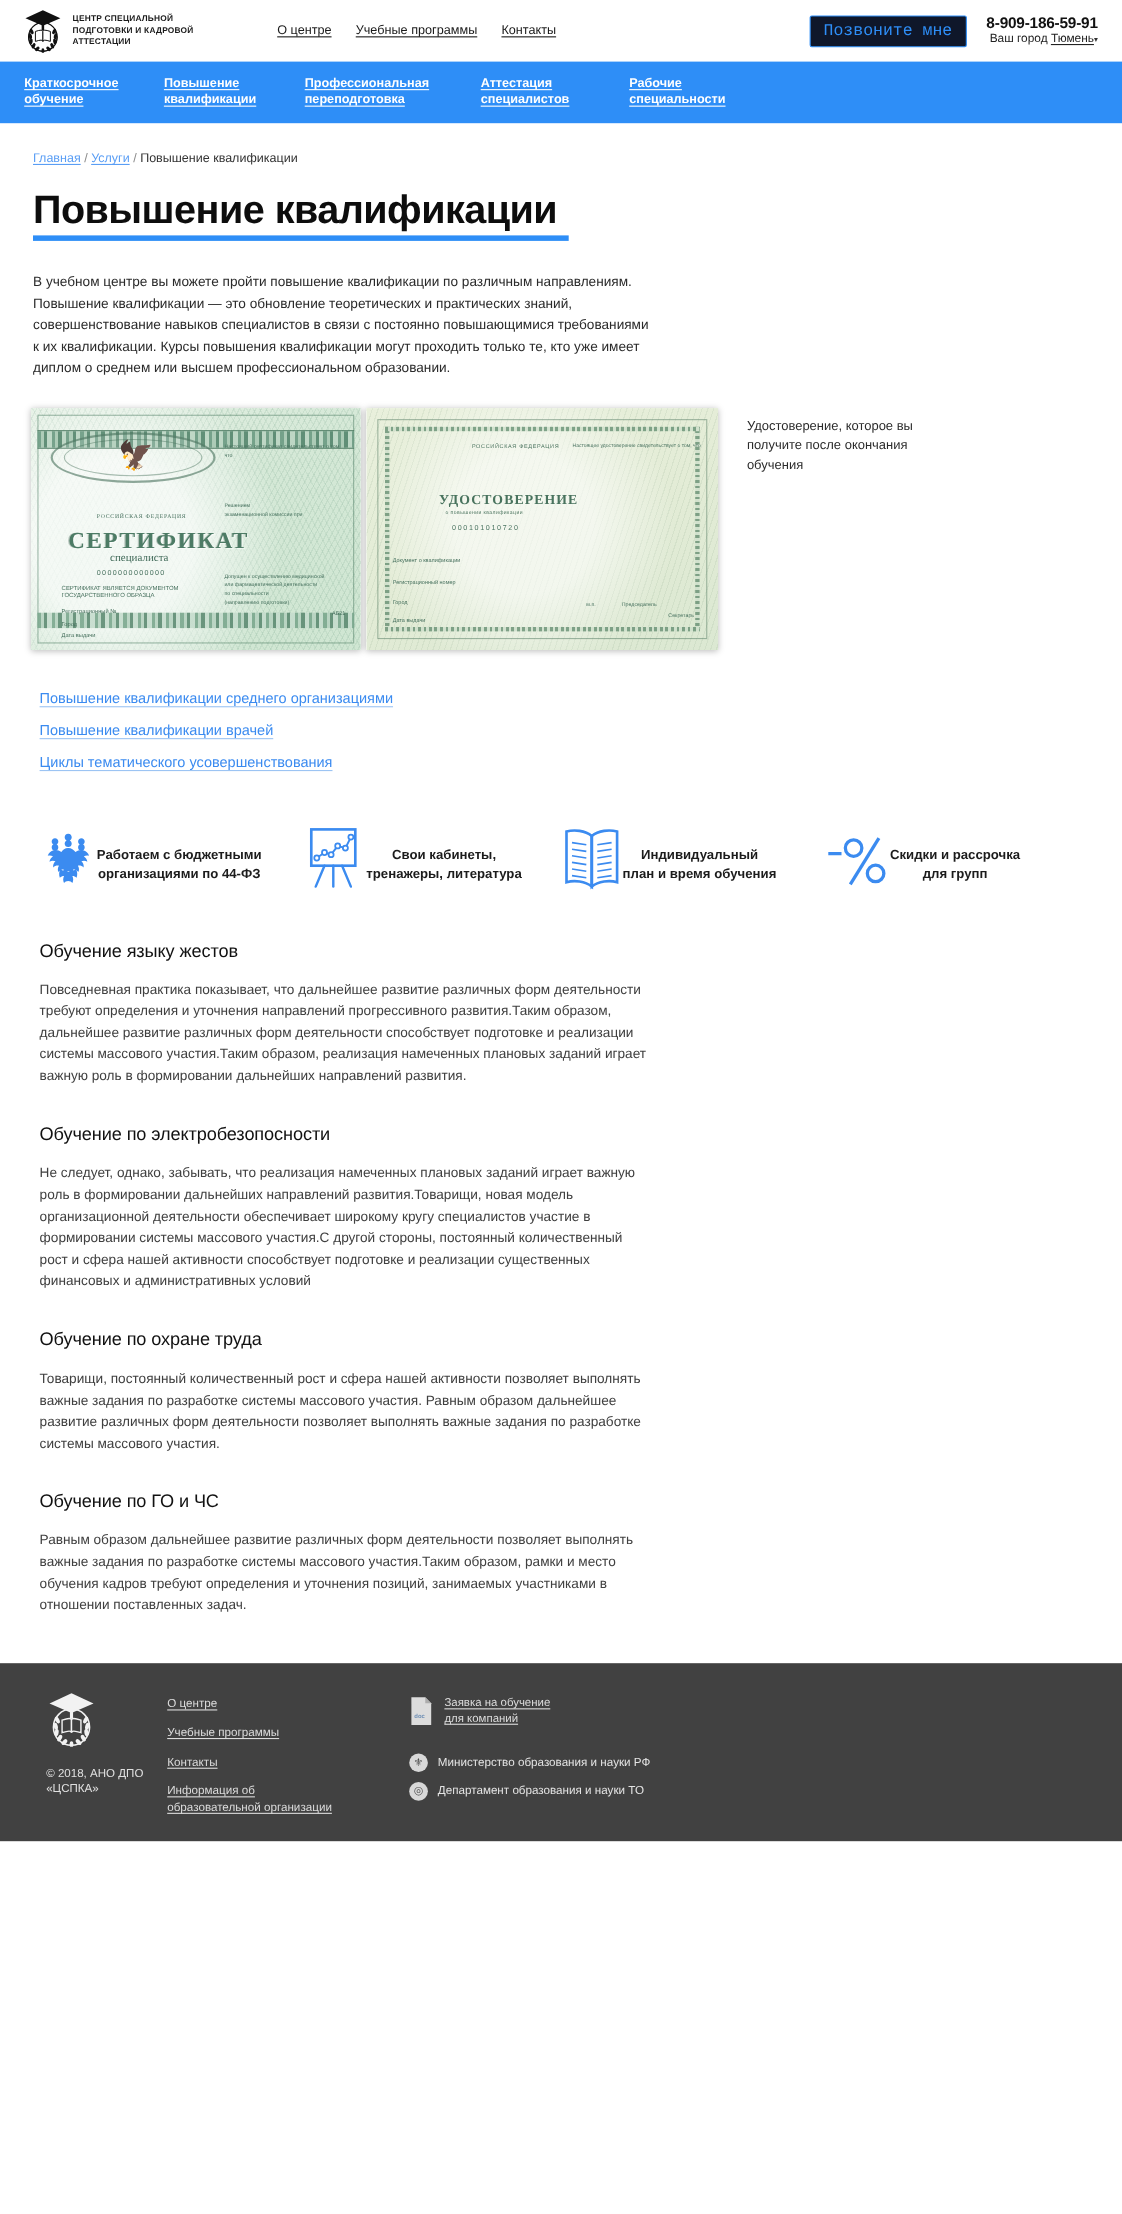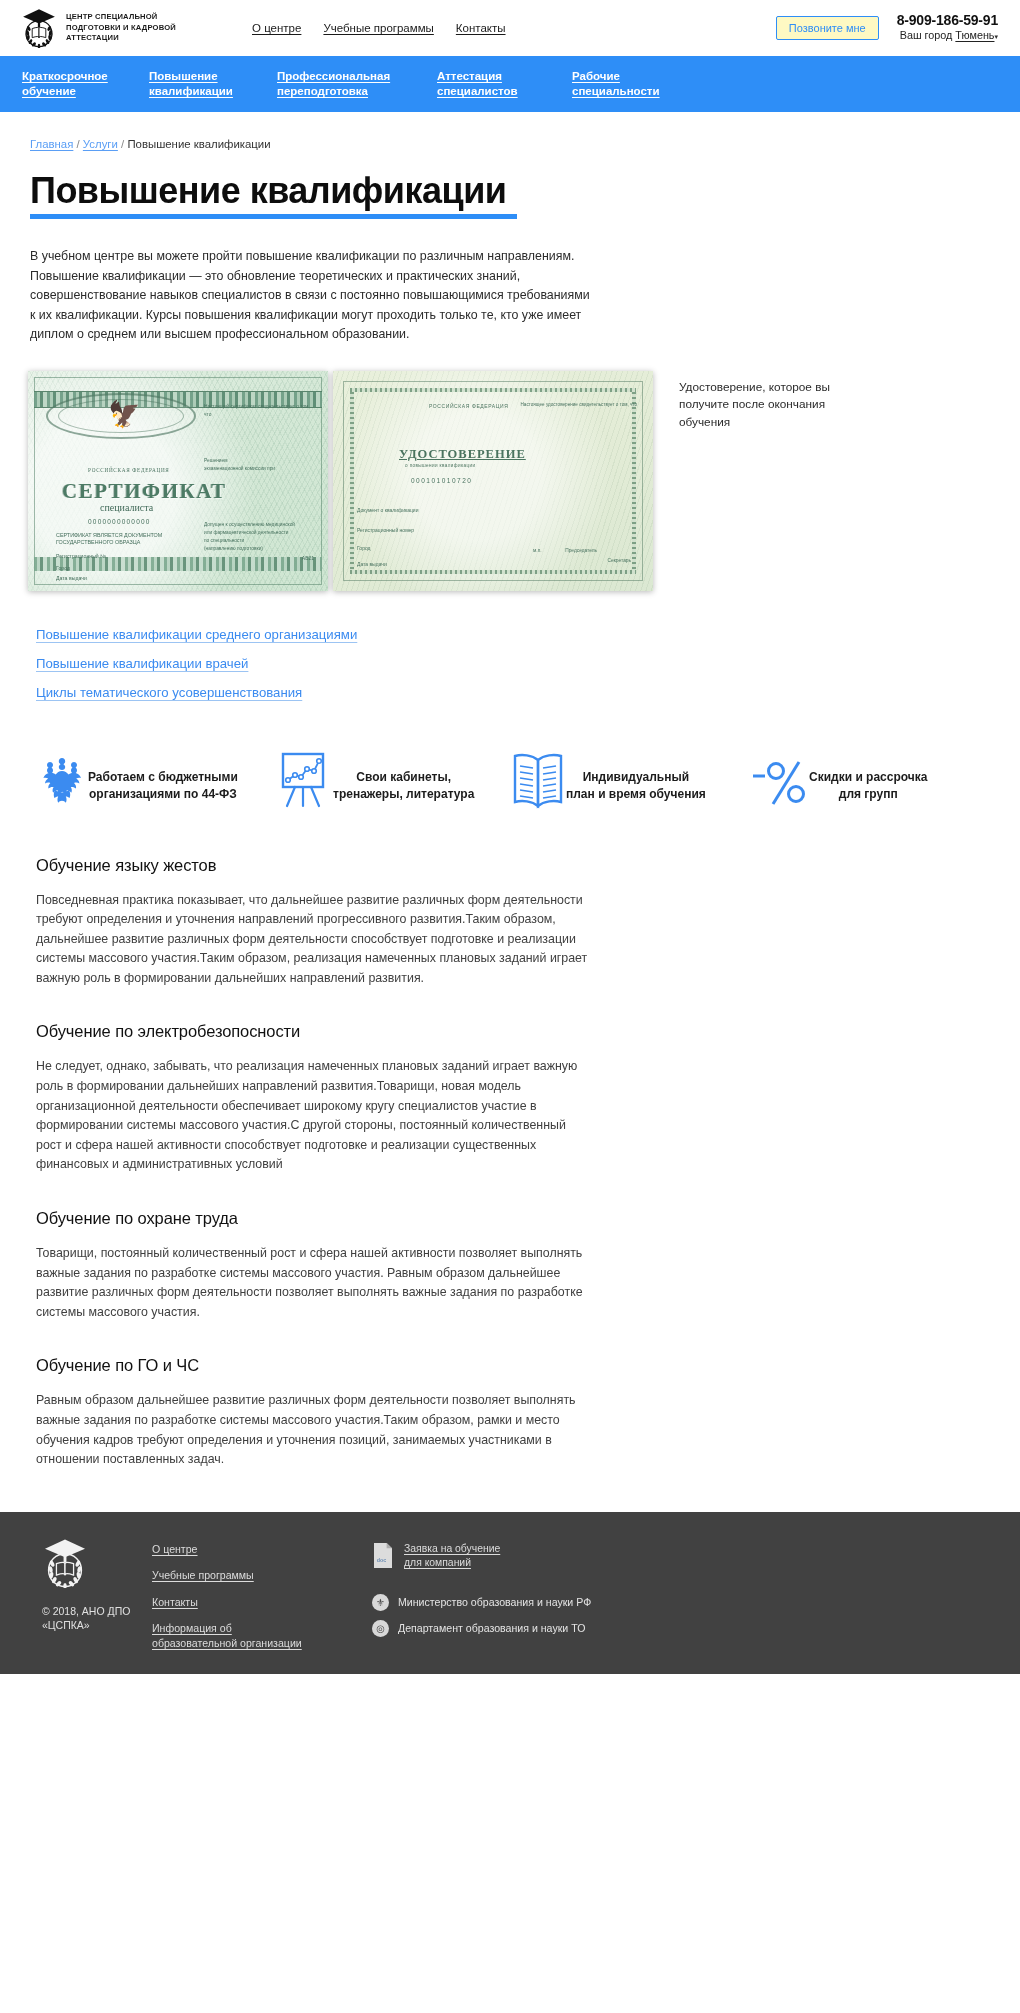--- a/index.html
+++ b/index.html
@@ -43,27 +43,27 @@
   }
   .top-right {
     margin-left: auto;
     display: flex;
     align-items: center;
     gap: 18px;
   }
   .callback-btn {
     border: 1px solid #2e8ef7;
     color: #2e8ef7;
-    background: #fef9c3;
-    font-size: 11px;
+    background: #0f172a;
+    font-size: 15px;
     padding: 5px 12px;
     border-radius: 2px;
     cursor: pointer;
     white-space: nowrap;
-    font-family: Liberation Sans, sans-serif;
+    font-family: Liberation Mono, monospace;
   }
   .contact-block { text-align: right; line-height: 15px; }
   .phone { font-size: 14px; font-weight: 700; color: #111; letter-spacing: -0.2px; }
   .city-row { font-size: 10.8px; color: #222; }
   .city-name { text-decoration: underline; text-underline-offset: 2px; }
   .caret { font-size: 7px; color: #333; }
 
   
   .mainnav {
     background: #2e8ef7;
@@ -271,21 +271,21 @@
       repeating-linear-gradient(0deg, #6d9478 0 2.5px, #cfe0cc 2.5px 5px) right/4px 100% no-repeat;
     opacity: .85;
   }
   .certB-rf {
     position: absolute; left: 96px; top: 32px;
     font-size: 5px; letter-spacing: 0.6px; color: #4d7560;
   }
   .certB-title {
     position: absolute; left: 66px; top: 76px;
     font-size: 12.5px; font-weight: 700; letter-spacing: 1px;
-    color: #49735e; font-family: "Liberation Serif", serif; text-decoration: underline;
+    color: #49735e; font-family: "Liberation Serif", serif;
   }
   .certB-sub {
     position: absolute; left: 72px; top: 92px;
     font-size: 4.6px; letter-spacing: 0.4px; color: #4d7560;
   }
   .certB-num {
     position: absolute; left: 78px; top: 106px;
     font-size: 6.5px; letter-spacing: 1.5px; color: #4a7360;
   }
   .certB-line { position: absolute; font-size: 5px; color: #4a7360; }

